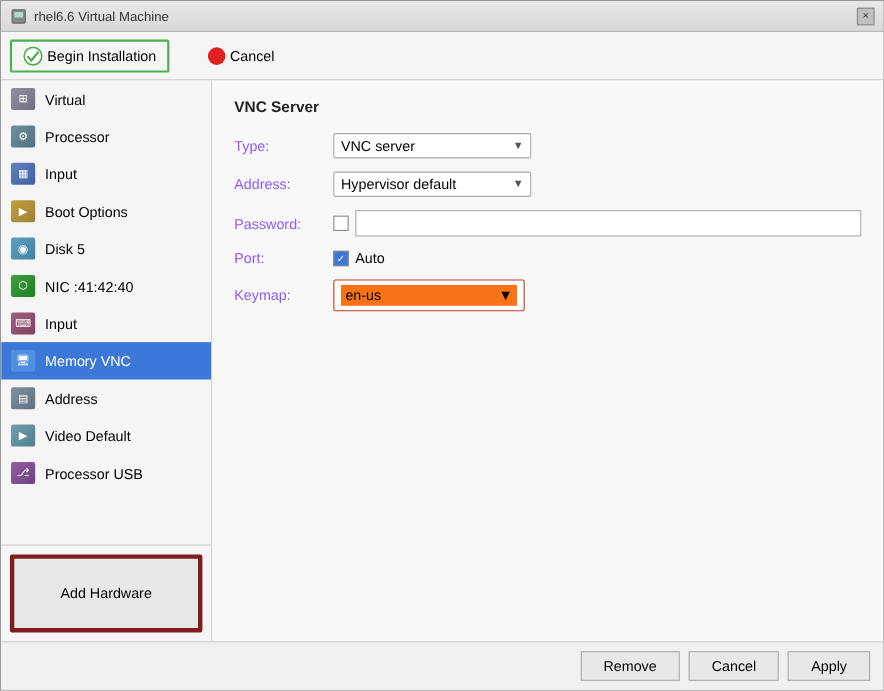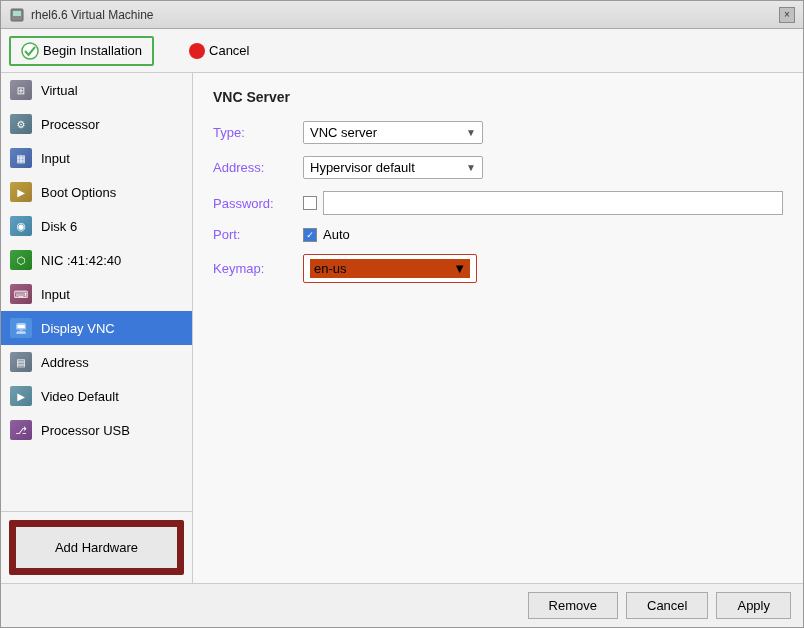--- a/index.html
+++ b/index.html
@@ -177,23 +177,23 @@
     .icon-video { background: linear-gradient(135deg, #70a0b0, #508090); }
     .icon-usb { background: linear-gradient(135deg, #9060a0, #704080); }
 
     .sidebar-bottom {
       padding: 8px;
       border-top: 1px solid #ccc;
     }
 
     .add-hardware-btn {
       width: 100%;
-      padding: 13px;
+      padding: 24px;
       background: #e8e8e8;
-      border: 7px solid #7f1d1d;
+      border: 4px solid #7f1d1d;
       cursor: pointer;
       font-size: 13px;
       border-radius: 2px;
     }
 
     .content-area {
       flex: 1;
       padding: 16px 20px;
       background: #f8f8f8;
       overflow-y: auto;
@@ -289,21 +289,21 @@
       display: inline-flex;
       align-items: center;
       padding: 4px 6px;
       background: white;
       border-radius: 2px;
     }
 
     .keymap-select {
       display: flex;
       align-items: center;
-      background: #c2410c;
+      background: #f97316;
       border: none;
       padding: 2px 4px;
       width: 160px;
       cursor: pointer;
       justify-content: space-between;
     }
 
     .footer {
       background: #f0f0f0;
       border-top: 1px solid #ccc;
@@ -389,42 +389,42 @@
           <div class="sidebar-item-icon">
             <div class="icon-box icon-boot">▶</div>
           </div>
           <span class="sidebar-item-label">Boot Options</span>
         </div>
 
         <div class="sidebar-item">
           <div class="sidebar-item-icon">
             <div class="icon-box icon-disk" style="font-size:11px;">◉</div>
           </div>
-          <span class="sidebar-item-label">Disk 6</span>
+          <span class="sidebar-item-label">Disk 5</span>
         </div>
 
         <div class="sidebar-item">
           <div class="sidebar-item-icon">
             <div class="icon-box icon-nic">⬡</div>
           </div>
           <span class="sidebar-item-label">NIC :41:42:40</span>
         </div>
 
         <div class="sidebar-item">
           <div class="sidebar-item-icon">
             <div class="icon-box icon-input">⌨</div>
           </div>
           <span class="sidebar-item-label">Input</span>
         </div>
 
         <div class="sidebar-item active">
           <div class="sidebar-item-icon">
             <div class="icon-box icon-display" style="background:#5090e0;">🖥</div>
           </div>
-          <span class="sidebar-item-label">Display VNC</span>
+          <span class="sidebar-item-label">Memory VNC</span>
         </div>
 
         <div class="sidebar-item">
           <div class="sidebar-item-icon">
             <div class="icon-box icon-console">▤</div>
           </div>
           <span class="sidebar-item-label">Address</span>
         </div>
 
         <div class="sidebar-item">

